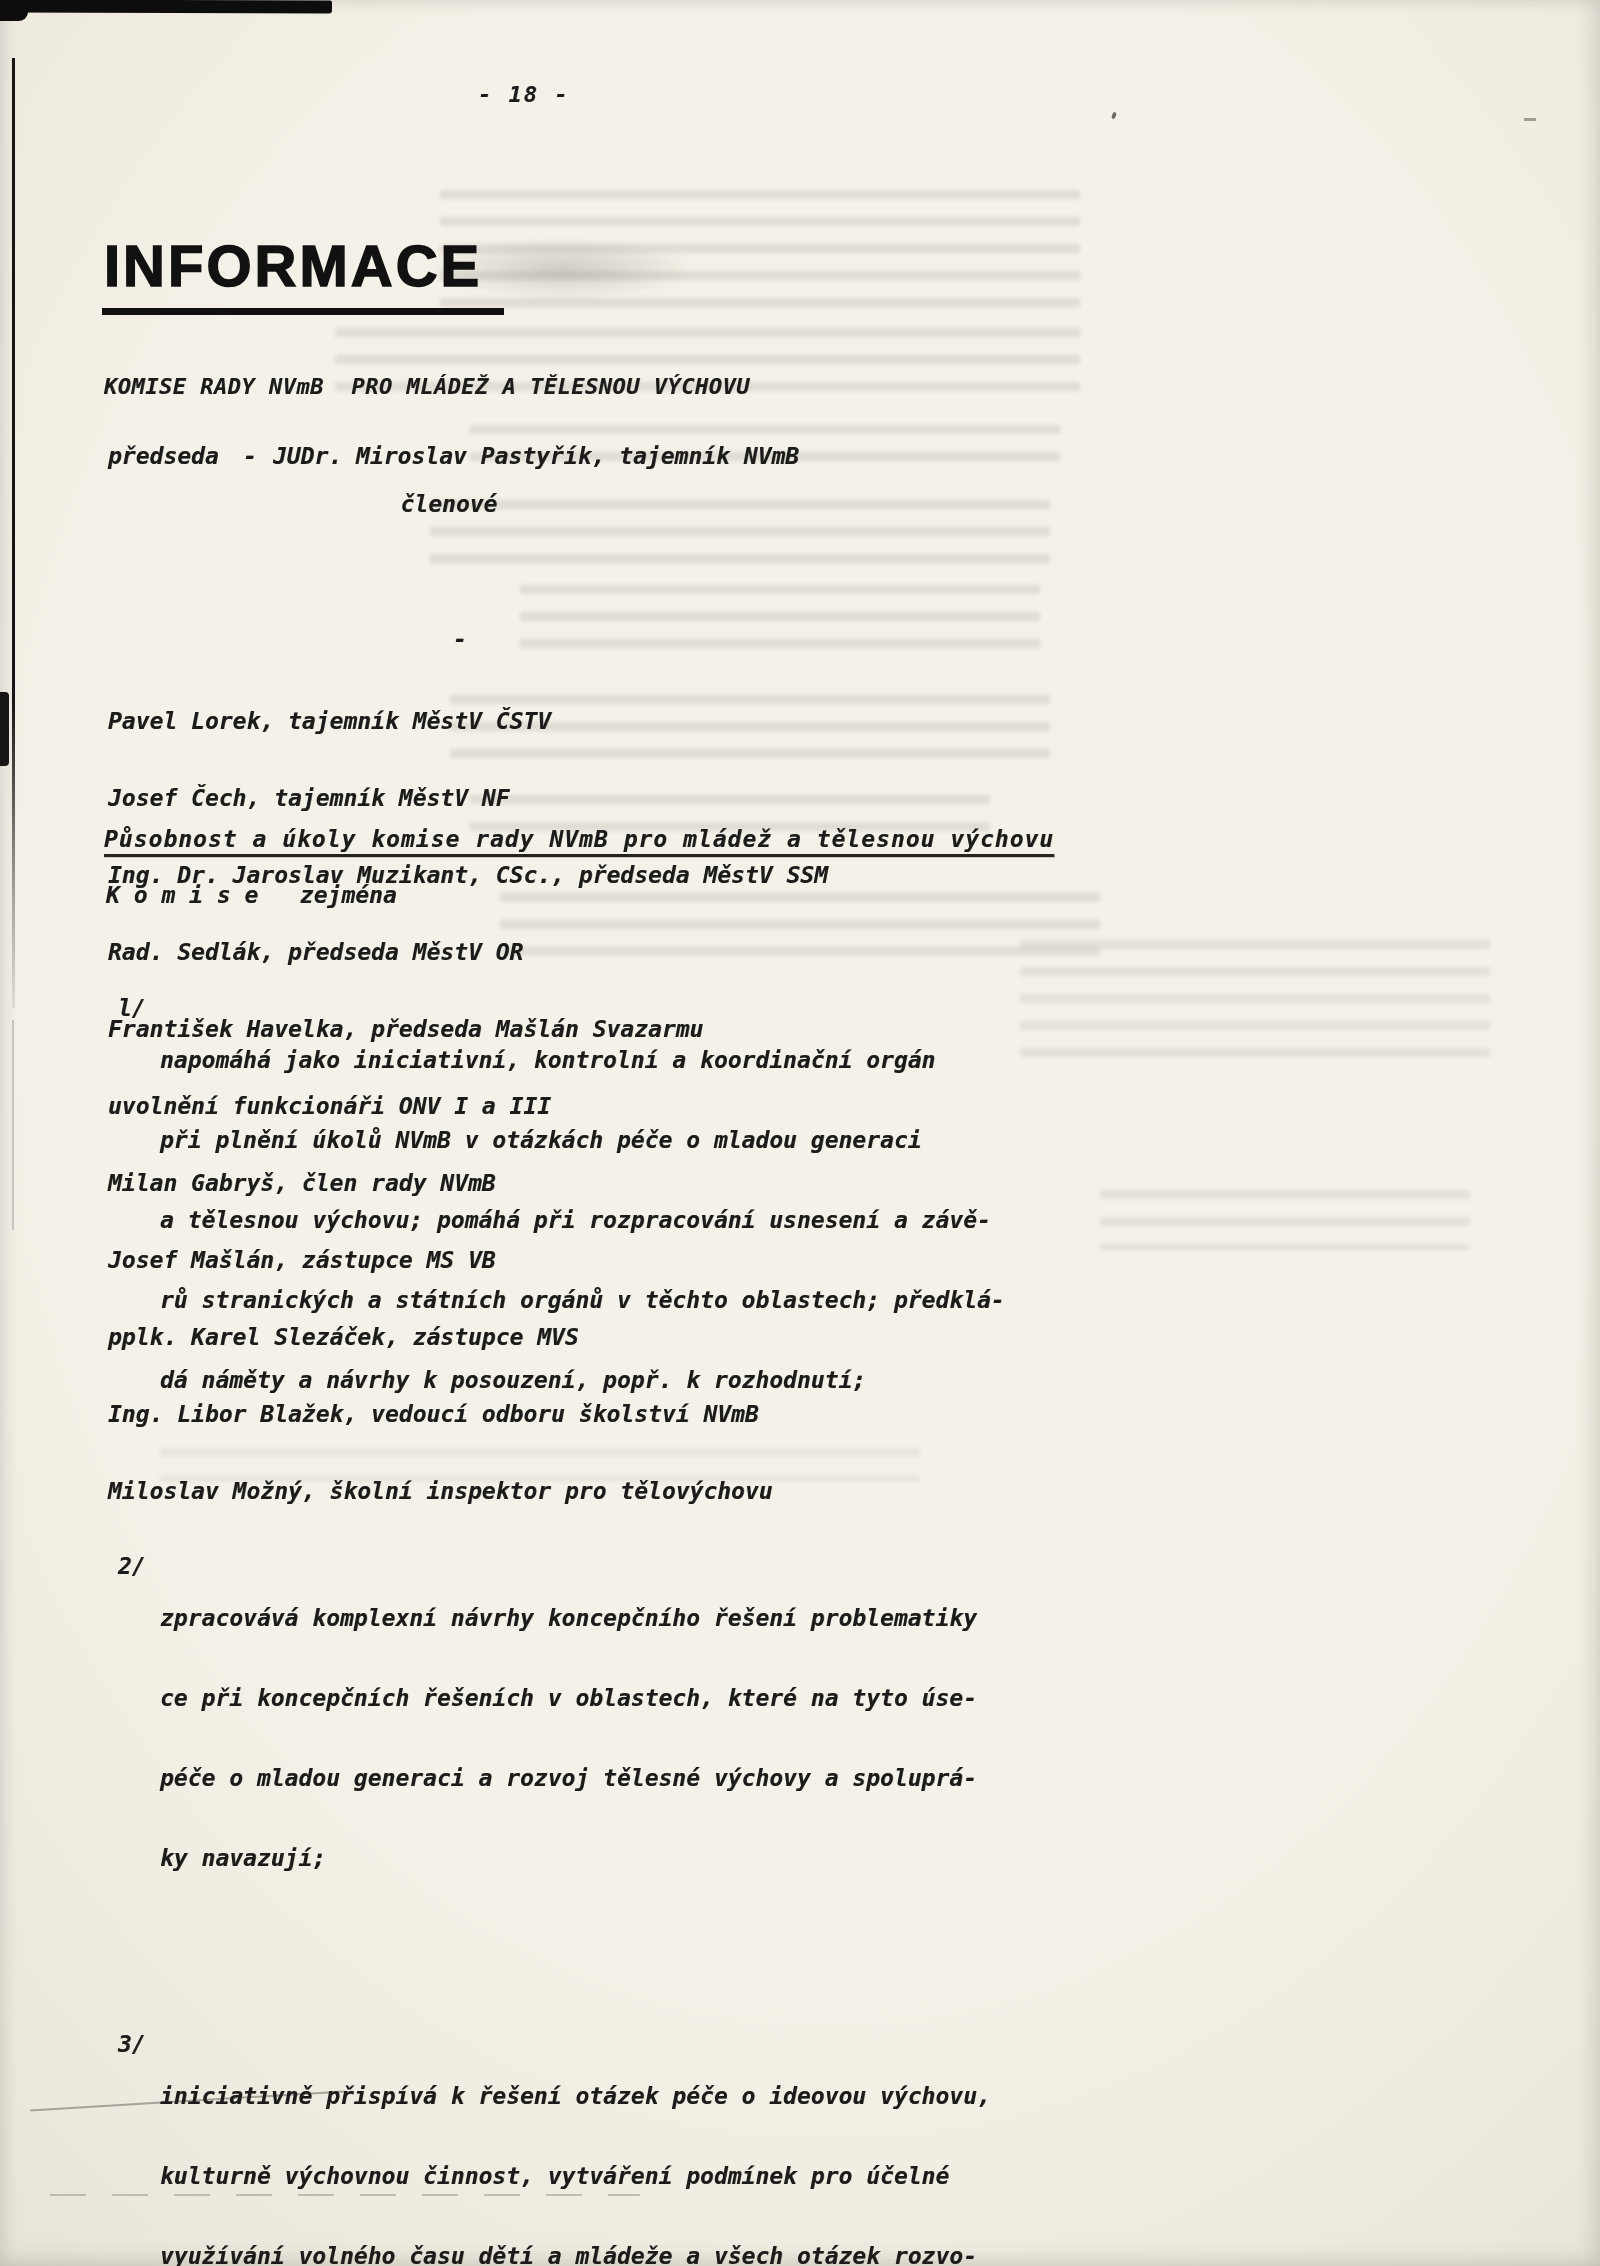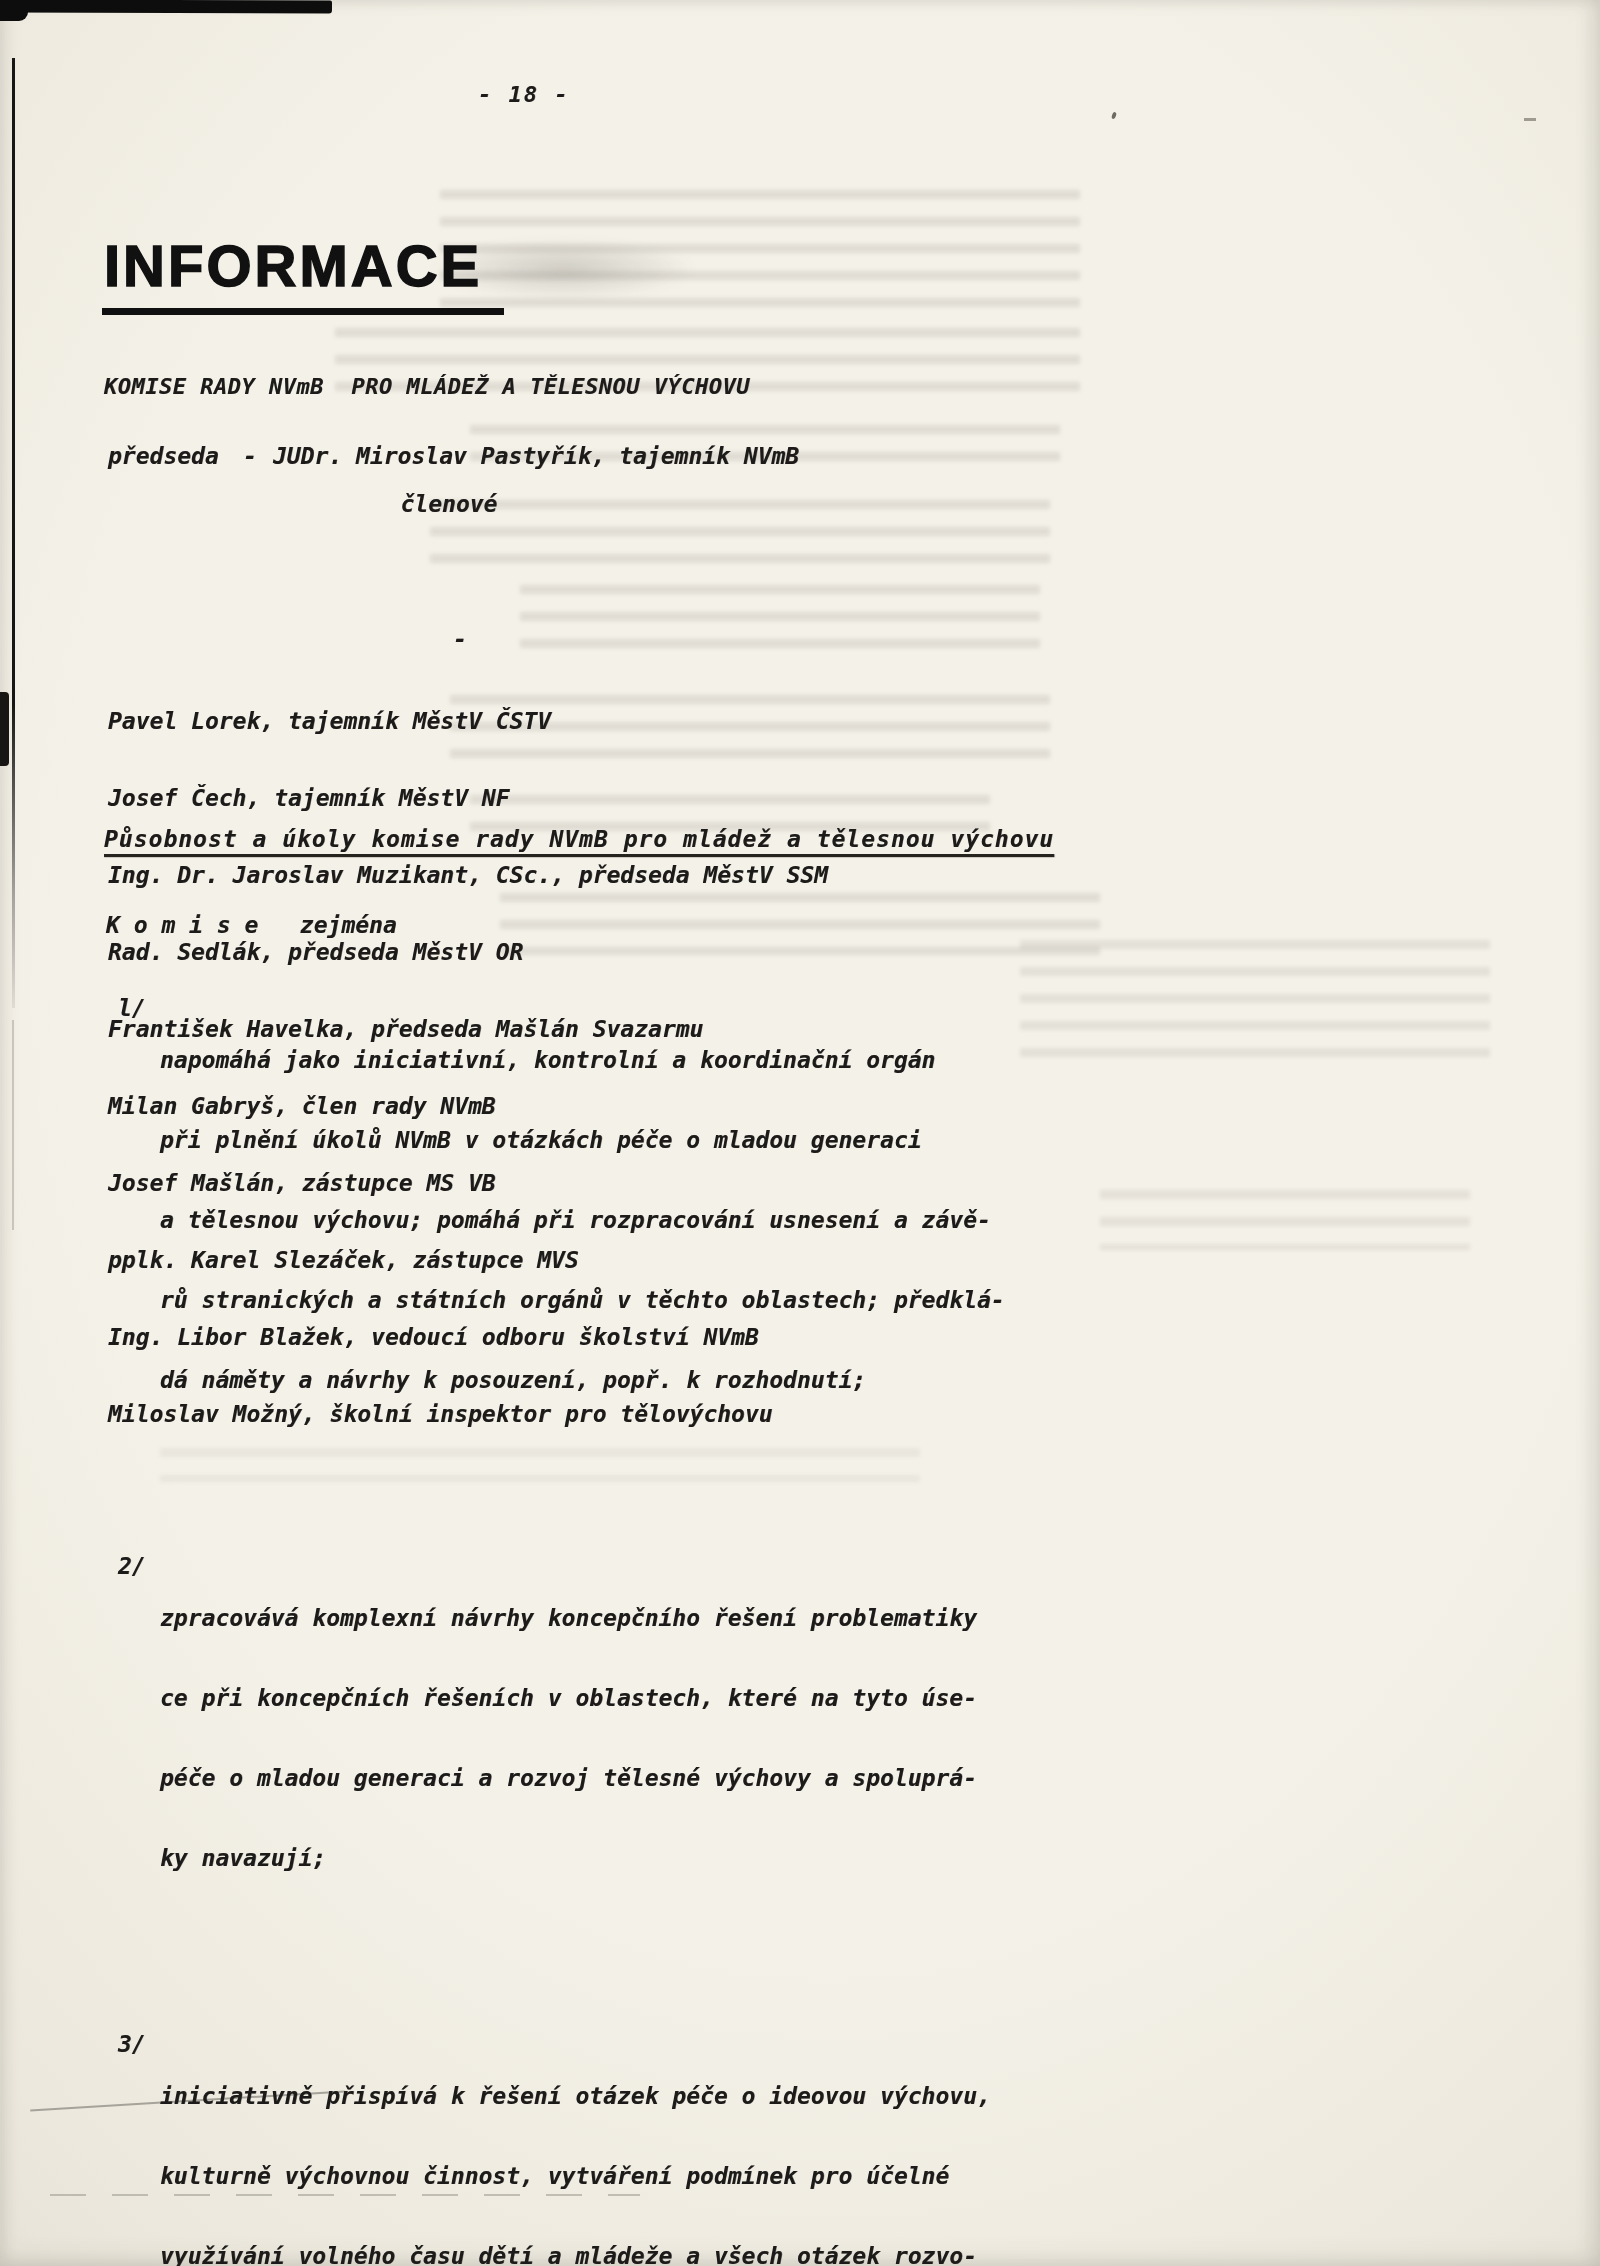--- a/index.html
+++ b/index.html
@@ -53,21 +53,21 @@
   .chair-row .val, .chair-row .label, .chair-row .dash,
   .members-row .label, .members-row .dash { line-height: 25px; }
   .section-heading {
     top: 826px; left: 104px;
     font-size: 23px; letter-spacing: 1px;
     text-decoration: underline;
     text-decoration-thickness: 2.5px;
     text-underline-offset: 7px;
     text-decoration-color: #26241f;
   }
-  .section-sub { top: 912px; left: 106px; font-size: 23px; text-align: right; }
+  .section-sub { top: 882px; left: 106px; font-size: 23px; text-align: right; }
   .items { top: 916px; left: 118px; width: 1400px; }
   .item { display: flex; margin-bottom: 28px; }
   .item .marker { width: 42px; flex: 0 0 42px; line-height: 28px; }
   .item .lines div { line-height: 28px; }
   
   .artifact { position: absolute; z-index: 1; }
   .top-bar { left: 8px; top: 0; width: 324px; height: 13px; background: #0d0d0d; transform: rotate(0.2deg); border-radius: 0 2px 3px 0; }
   .top-blob { left: 0; top: 0; width: 28px; height: 21px; background: #0d0d0d; border-radius: 0 0 9px 0; }
   .left-line { left: 12px; top: 58px; width: 3px; height: 950px;
     background: linear-gradient(180deg, #161616 0%, #161616 68%, rgba(22,22,22,0.35) 88%, rgba(22,22,22,0.08) 100%); }
@@ -137,20 +137,21 @@
 
   <div class="abs tw row members-row">
     <span class="label">členové</span>
     <span class="dash">-</span>
     <div class="member-lines">
       <div>Pavel Lorek, tajemník MěstV ČSTV</div>
       <div>Josef Čech, tajemník MěstV NF</div>
       <div>Ing. Dr. Jaroslav Muzikant, CSc., předseda MěstV SSM</div>
       <div>Rad. Sedlák, předseda MěstV OR</div>
       <div>František Havelka, předseda Mašlán Svazarmu</div>
+      <div>uvolnění funkcionáři ONV I a III</div>
       <div>Milan Gabryš, člen rady NVmB</div>
       <div>Josef Mašlán, zástupce MS VB</div>
       <div>pplk. Karel Slezáček, zástupce MVS</div>
       <div>Ing. Libor Blažek, vedoucí odboru školství NVmB</div>
       <div>Miloslav Možný, školní inspektor pro tělovýchovu</div>
     </div>
   </div>
 
   <div class="abs tw section-heading">Působnost a úkoly komise rady NVmB pro mládež a tělesnou výchovu</div>
 

